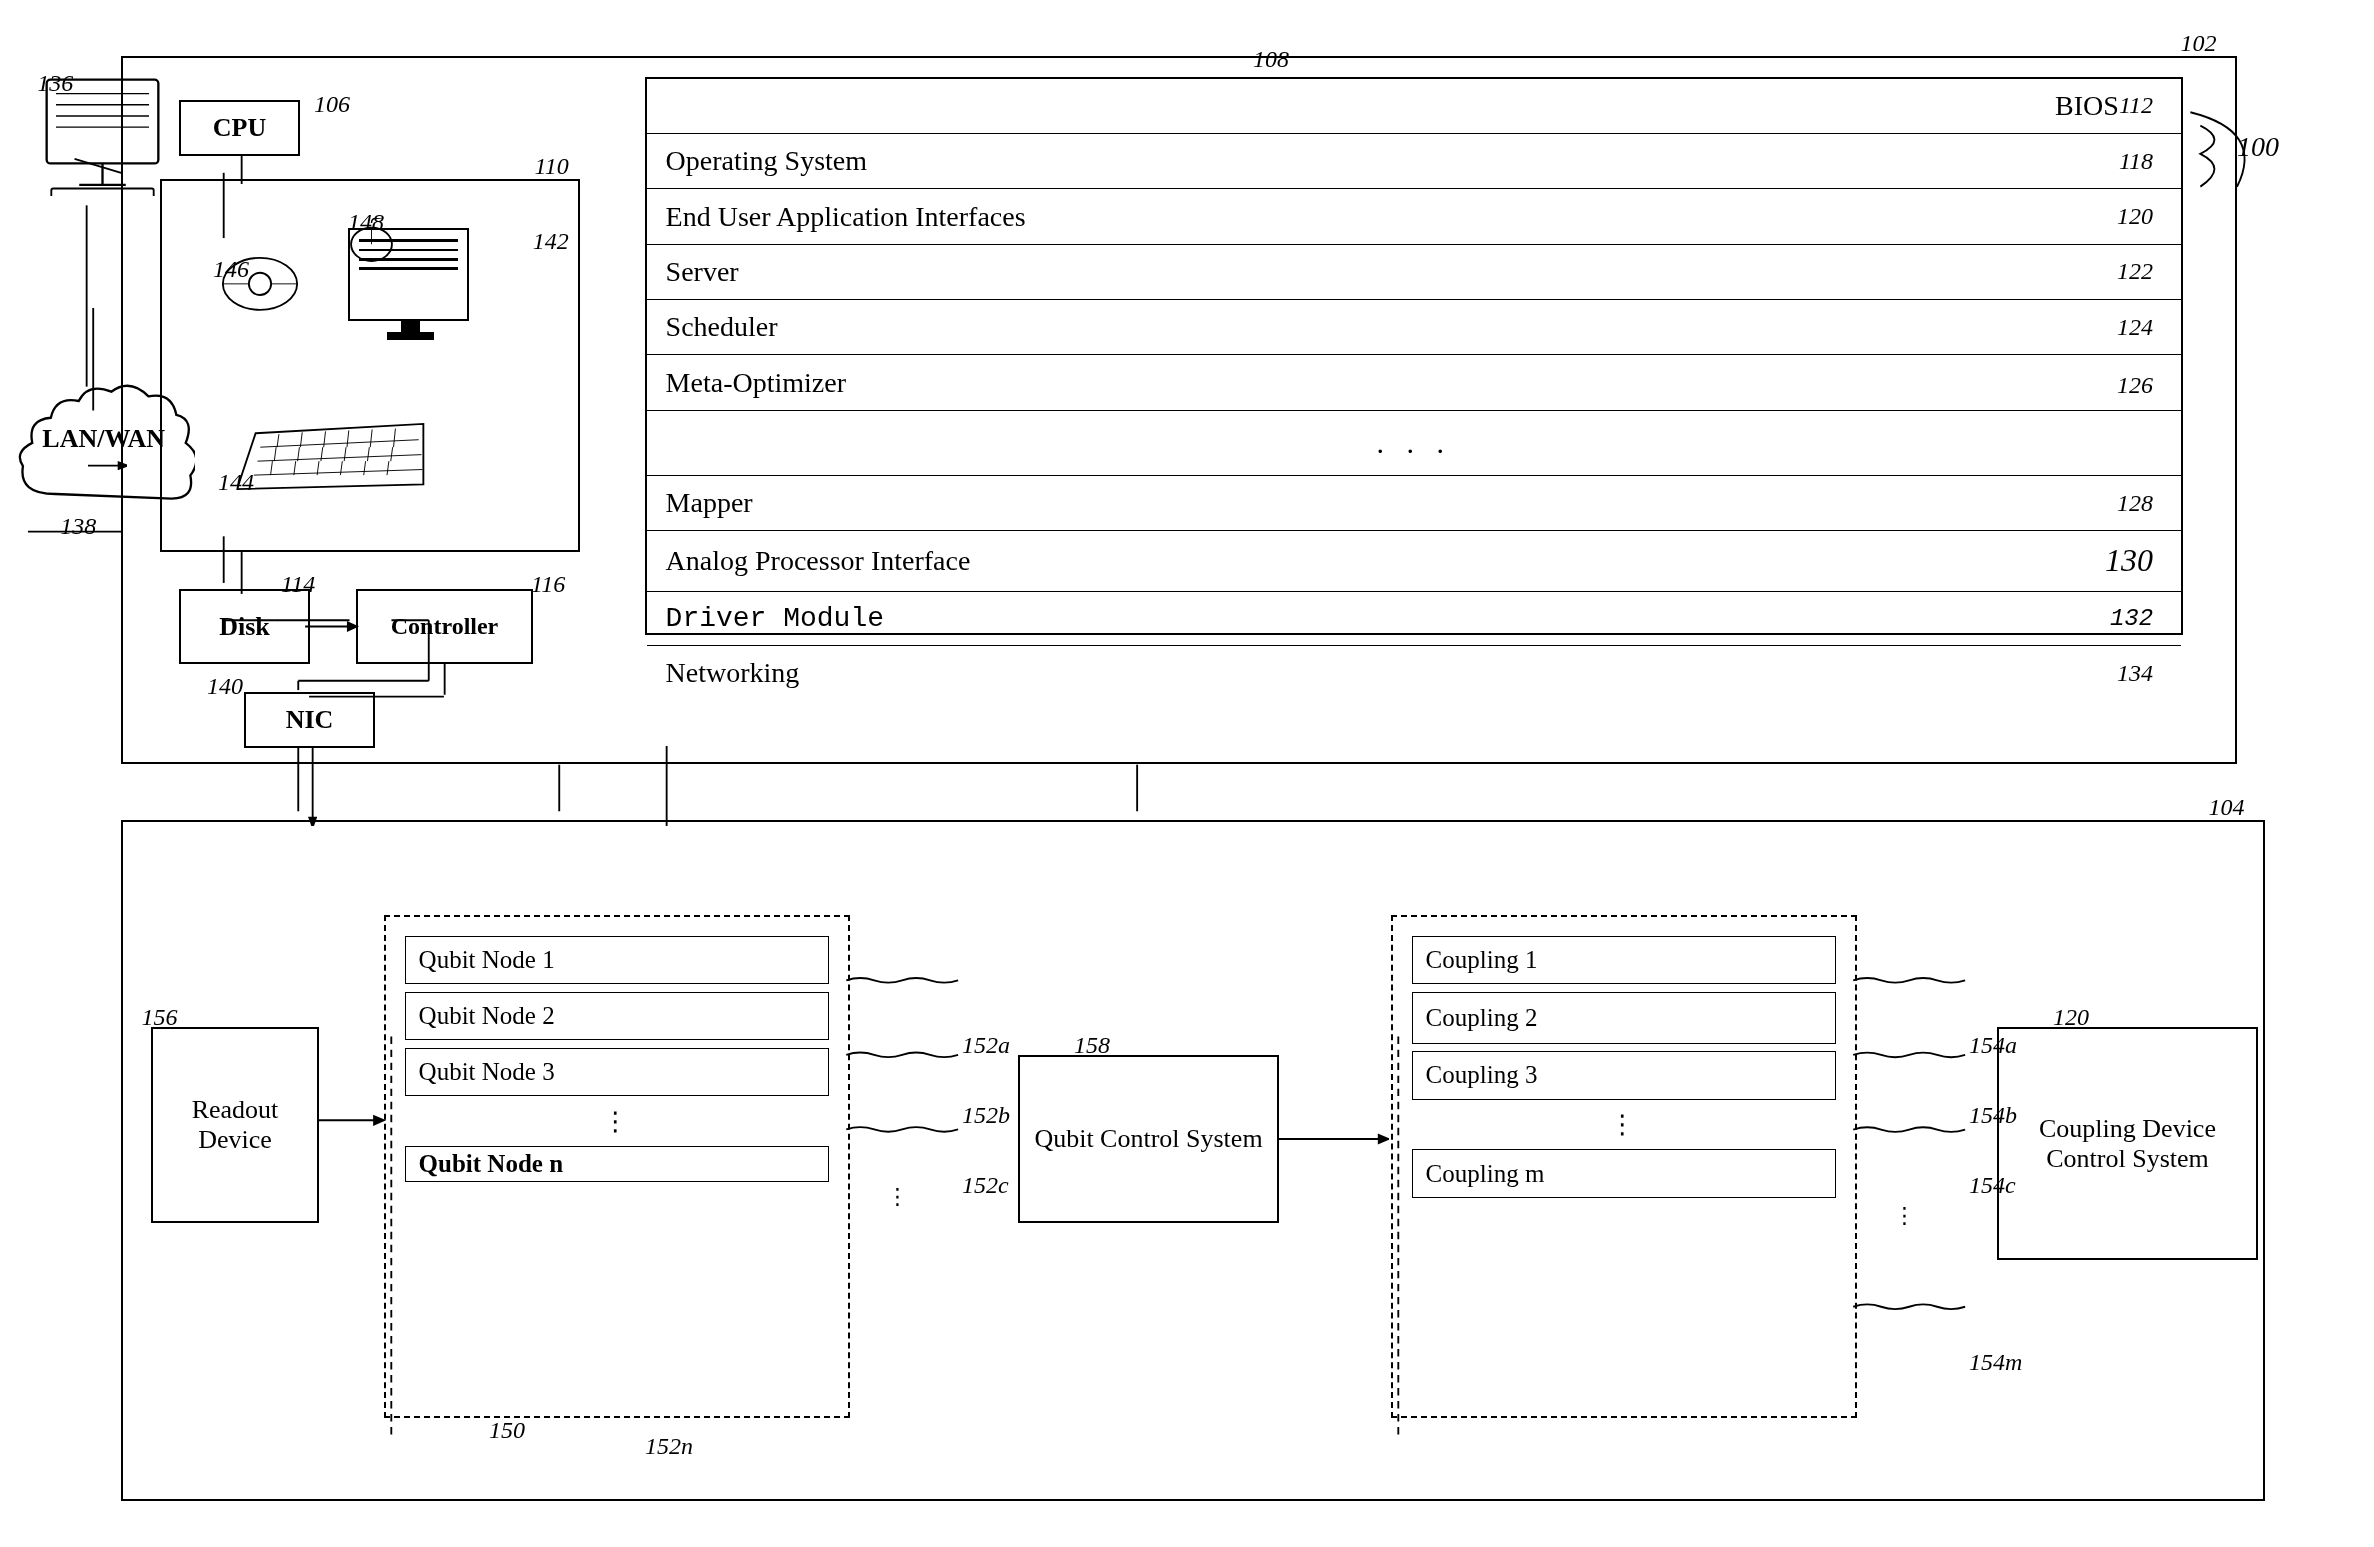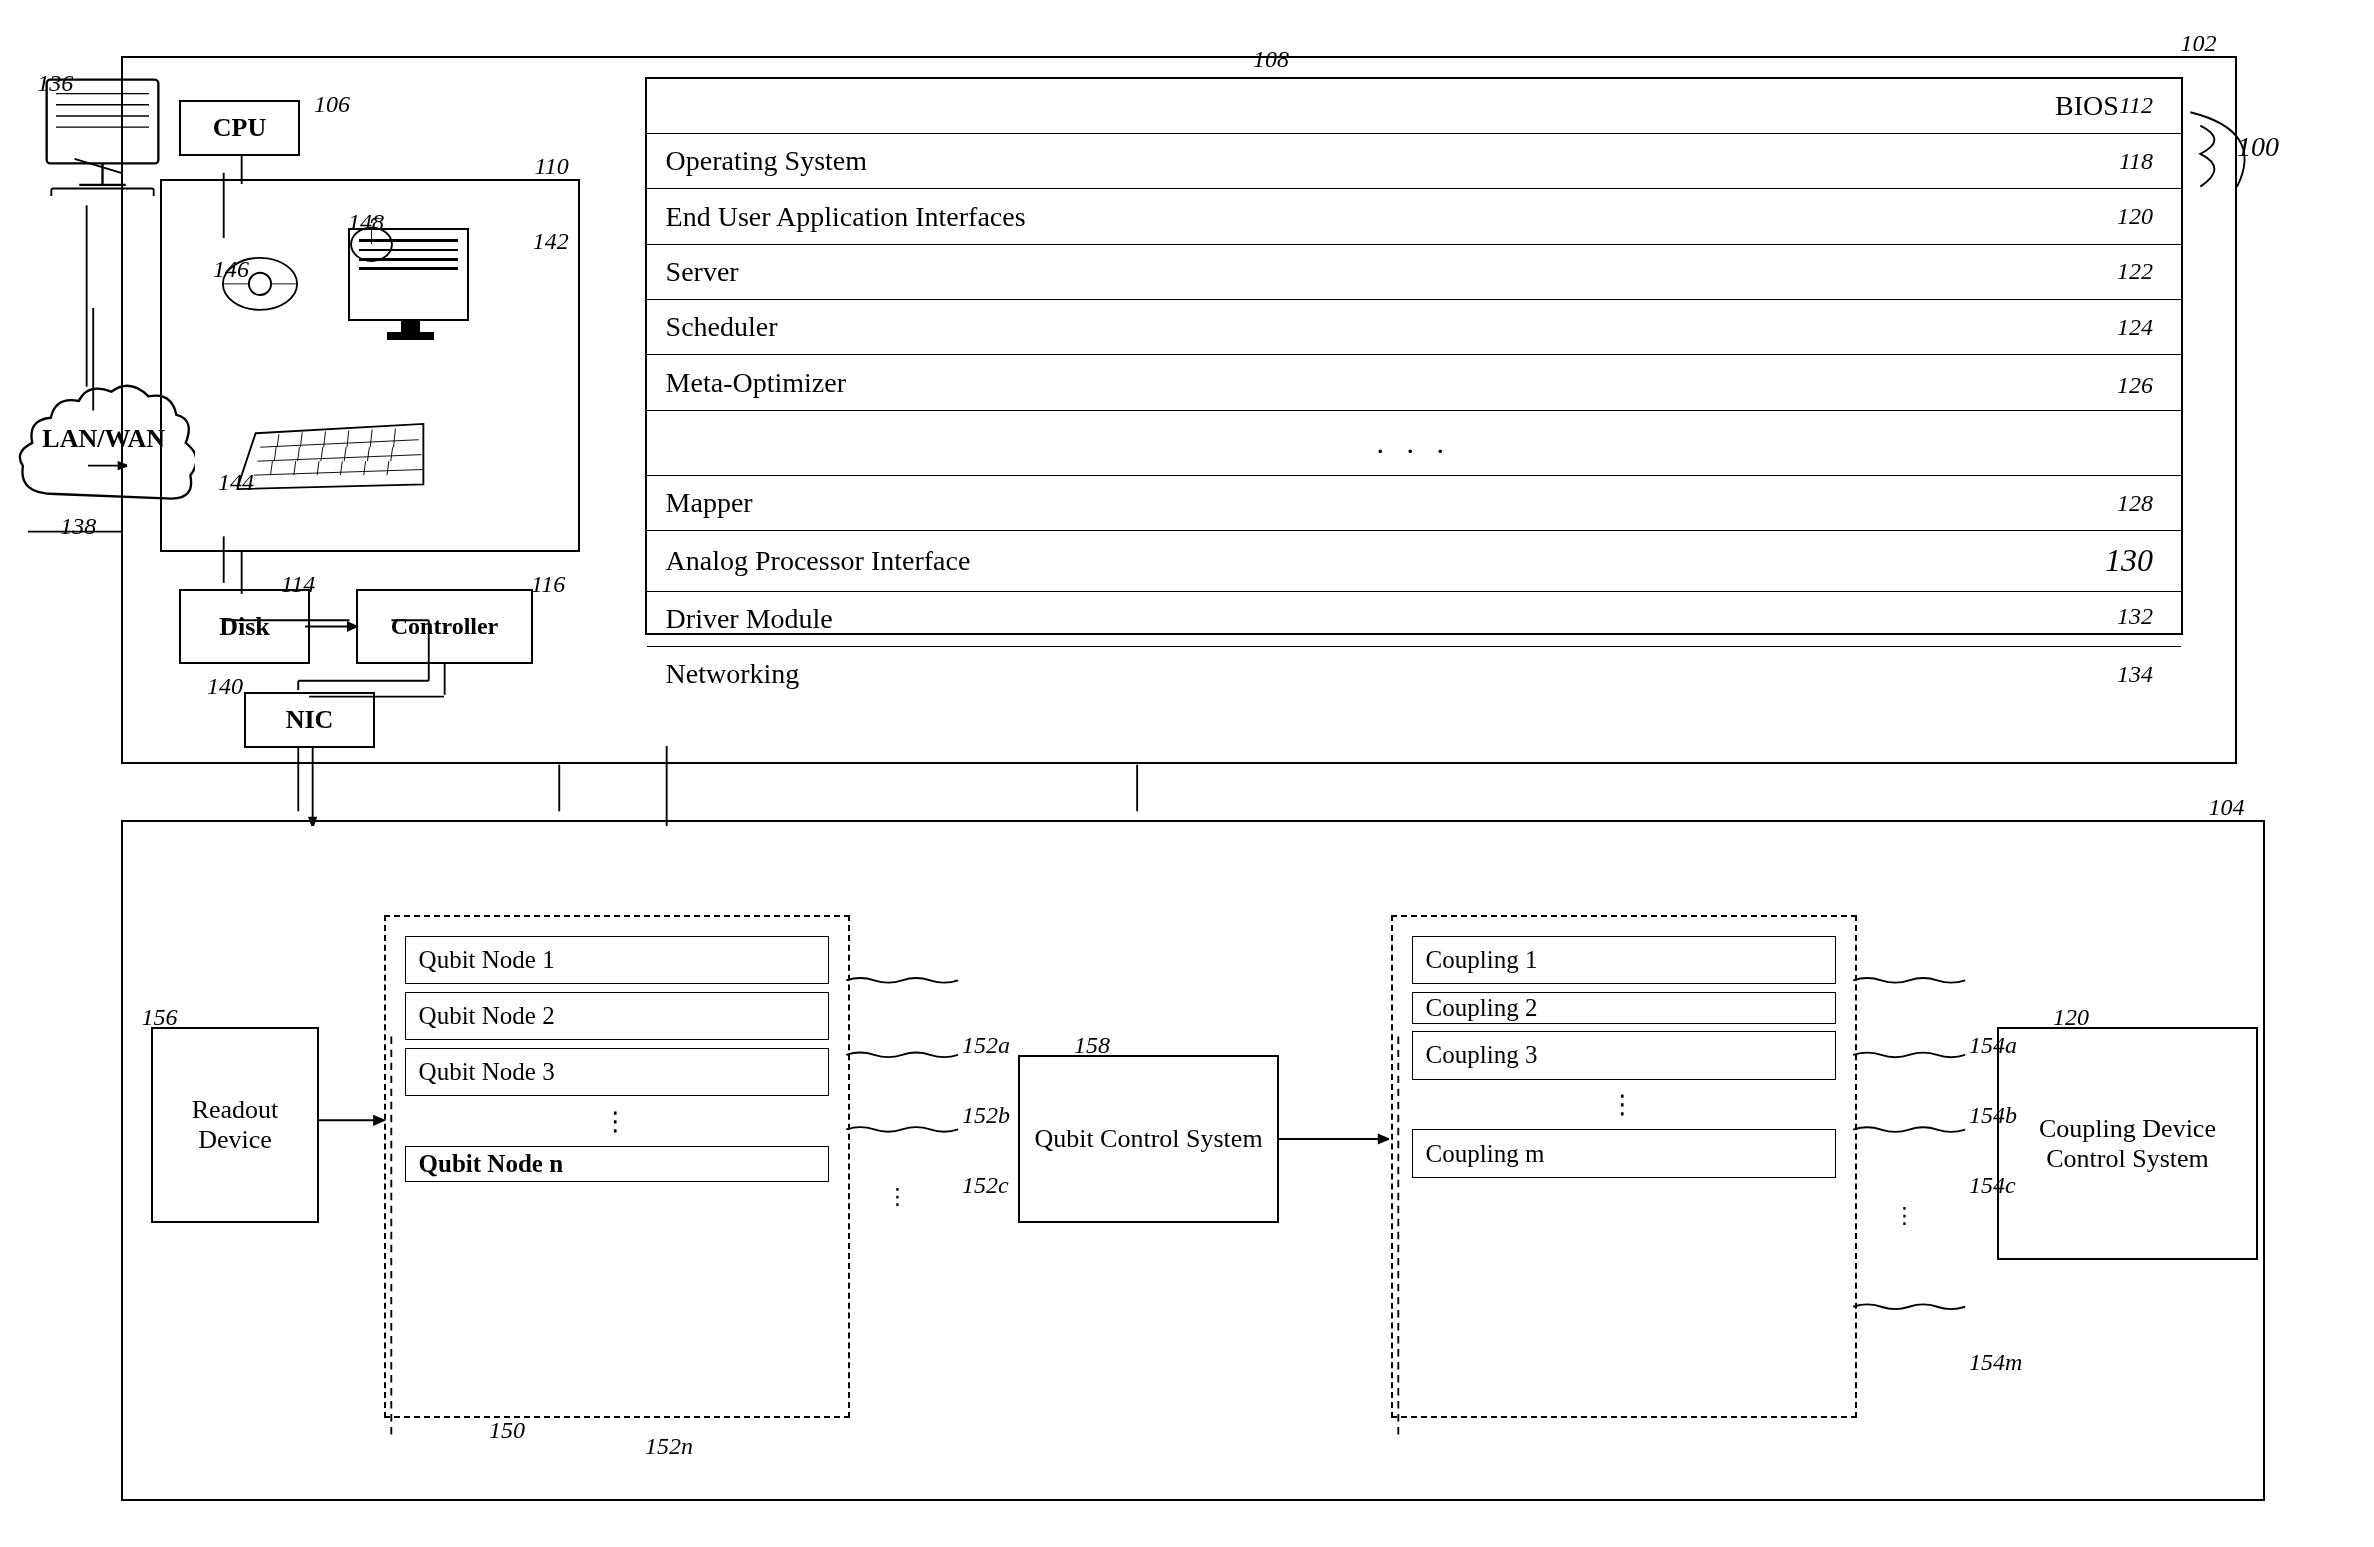--- a/index.html
+++ b/index.html
@@ -284,21 +284,21 @@
       <div class="software-row" style="display:flex;justify-content:space-between;align-items:center;padding:11.2px 18.6px;border-bottom:1.9px solid #000;">
         <span style="font-size:28px;">Mapper</span>
         <span class="ref" style="position:static;font-size:24px;margin-right:9.3px;">128</span>
       </div>
 
       <div class="software-row" style="display:flex;justify-content:space-between;align-items:center;padding:11.2px 18.6px;border-bottom:1.9px solid #000;">
         <span style="font-size:28px;">Analog Processor Interface</span>
         <span class="ref" style="position:static;font-size:32px;margin-right:9.3px;">130</span>
       </div>
 
-      <div class="software-row" style="display:flex;justify-content:space-between;padding:11.2px 18.6px;border-bottom:1.9px solid #000;">
+      <div class="software-row" style="display:flex;justify-content:space-between;align-items:center;padding:11.2px 18.6px;border-bottom:1.9px solid #000;font-family:Liberation Mono, monospace;">
         <span style="font-size:28px;">Driver Module</span>
         <span class="ref" style="position:static;font-size:24px;margin-right:9.3px;">132</span>
       </div>
 
       <div class="software-row" style="display:flex;justify-content:space-between;align-items:center;padding:11.2px 18.6px;">
         <span style="font-size:28px;">Networking</span>
         <span class="ref" style="position:static;font-size:24px;margin-right:9.3px;">134</span>
       </div>
     </div>
 
@@ -442,21 +442,21 @@
 
       <div style="
         margin:18.6px 18.6px 7.5px 18.6px;
         border:1.9px solid #000; padding:9.3px 13px; font-size:25px; background:#fff;
       ">
         <span>Coupling 1</span>
       </div>
 
       <div style="
         margin:7.5px 18.6px;
-        border:1.9px solid #000; padding:1px 13px; font-size:25px; background:#fff;
+        border:1.9px solid #000; padding:11px 13px; font-size:25px; background:#fff;
       ">
         <span>Coupling 2</span>
       </div>
 
       <div style="
         margin:7.5px 18.6px;
         border:1.9px solid #000; padding:9.3px 13px; font-size:25px; background:#fff;
       ">
         <span>Coupling 3</span>
       </div>

